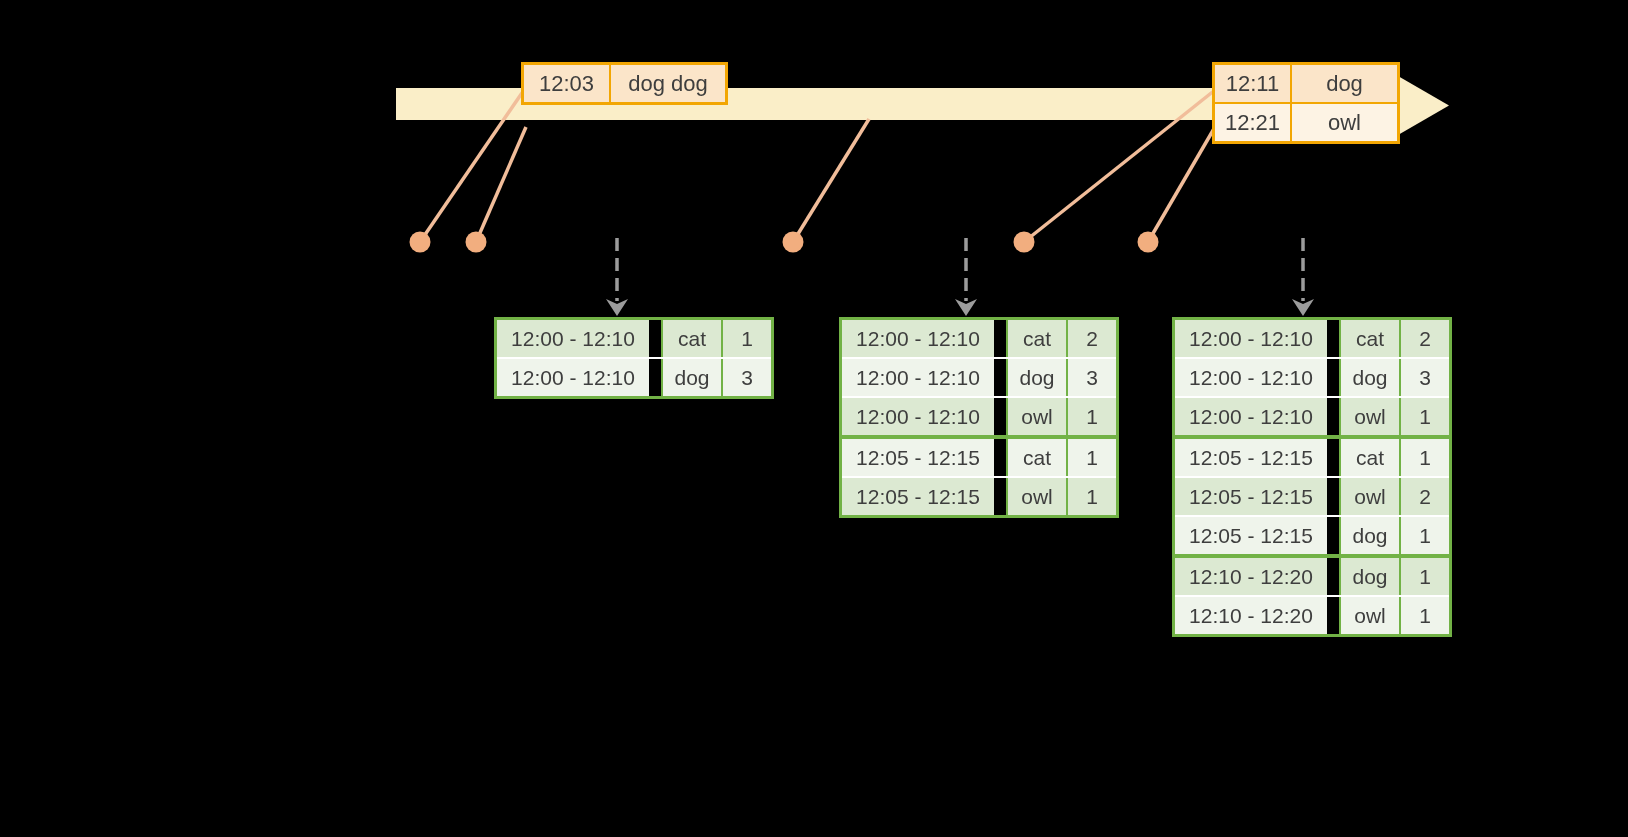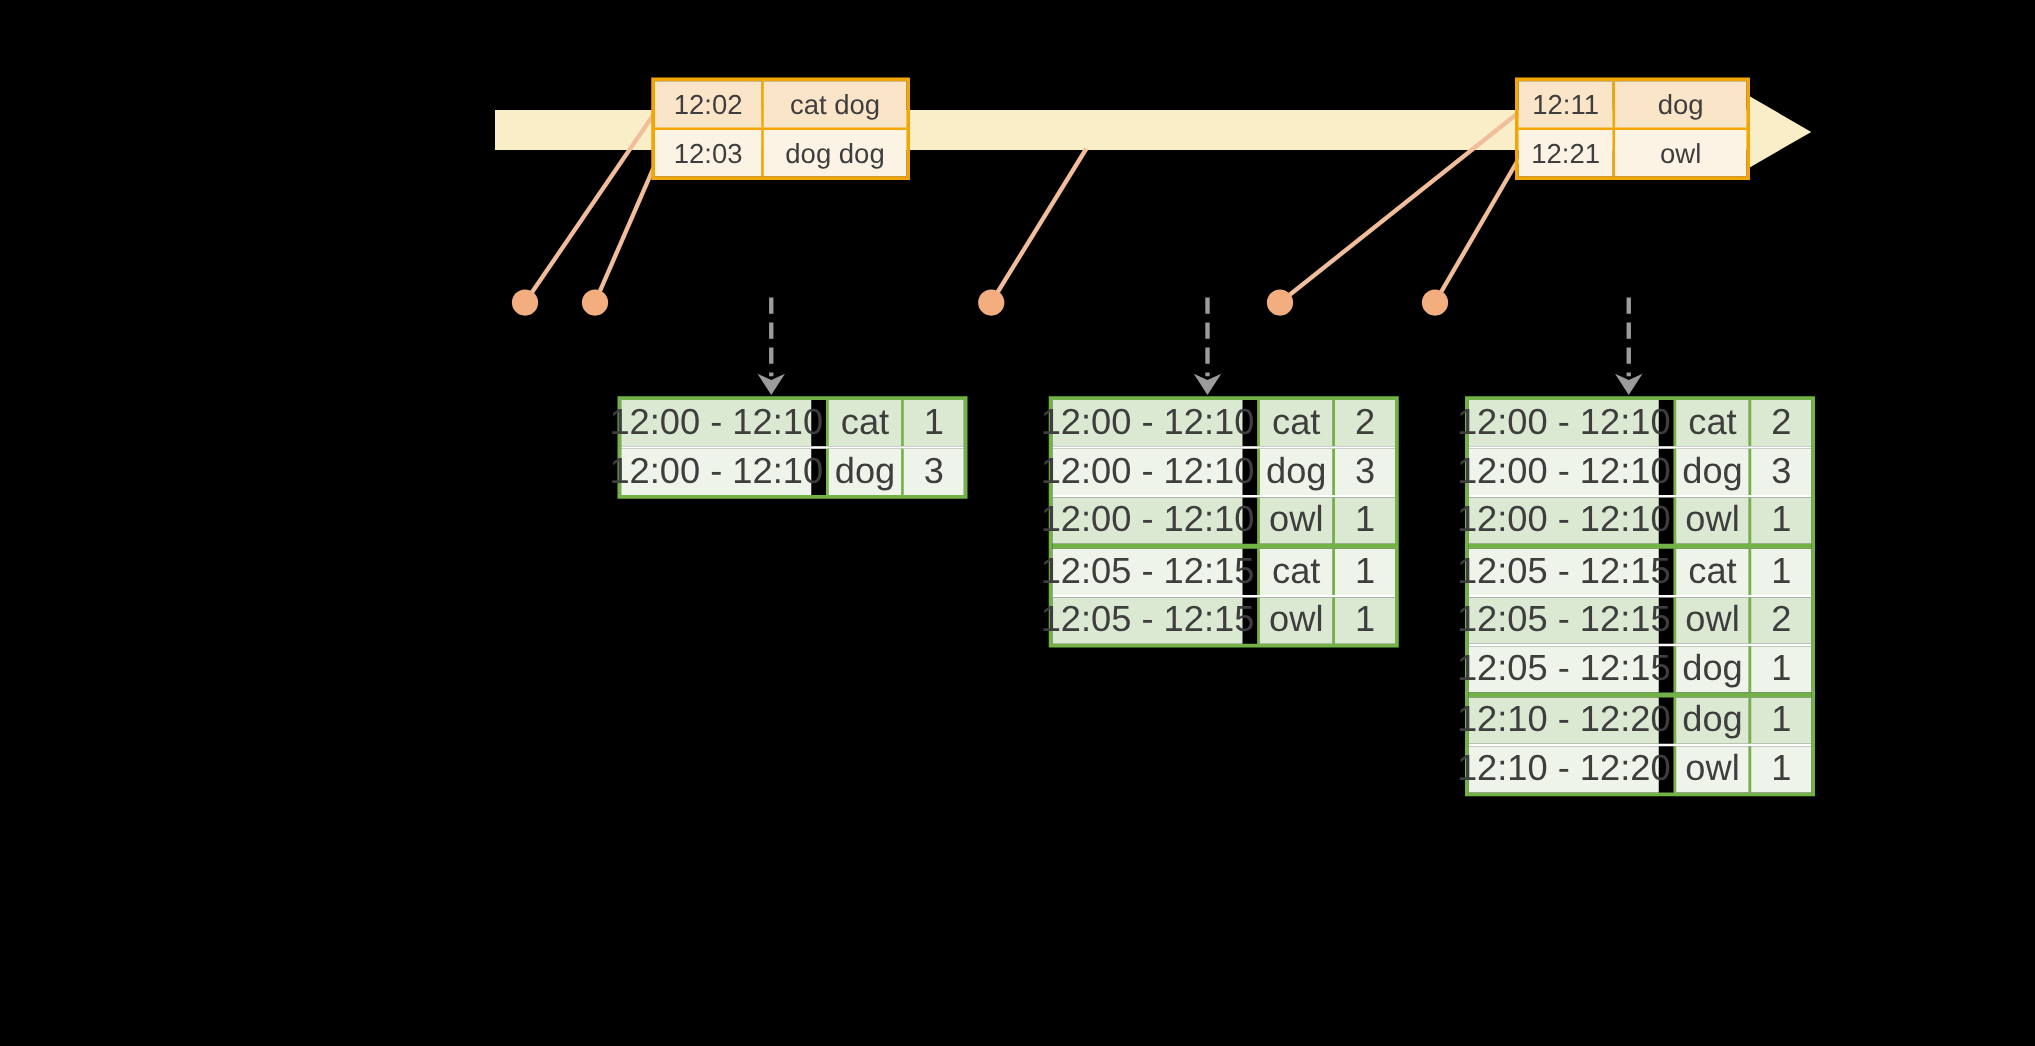--- a/index.html
+++ b/index.html
@@ -43,21 +43,21 @@
     border:3px solid var(--result-border);
     display:flex; flex-direction:column;
   }
   .gtable .row { display:flex; height:37px; }
   .gtable .row + .row { border-top:2px solid #ffffff; }
   .gtable .row.group-start { border-top:4px solid var(--result-border); }
   .gtable .row:nth-of-type(odd)  .cell { background: var(--result-row-odd-fill); }
   .gtable .row:nth-of-type(even) .cell { background: var(--result-row-even-fill); }
   .gtable .cell {
     display:flex; align-items:center; justify-content:center;
-    font-size:29px; color:var(--text-color); white-space:nowrap;
+    font-size:21px; color:var(--text-color); white-space:nowrap;
   }
   .gtable .cell + .cell { border-left:2px solid var(--result-border); }
   .gtable .c-window { width:152px; }
   .gtable .c-word   { width:58px;margin-left:12px; }
   .gtable .c-count  { width:48px; }
 </style>
 </head>
 <body>
 
 <div class="canvas">
@@ -82,24 +82,20 @@
     <line class="trigger" x1="617" y1="238" x2="617" y2="301"></line>
     <polygon class="trigger-head" points="606,299 617,316 628,299 617,304"></polygon>
     <line class="trigger" x1="966" y1="238" x2="966" y2="301"></line>
     <polygon class="trigger-head" points="955,299 966,316 977,299 966,304"></polygon>
     <line class="trigger" x1="1303" y1="238" x2="1303" y2="301"></line>
     <polygon class="trigger-head" points="1292,299 1303,316 1314,299 1303,304"></polygon>
   </svg>
 
   <div class="etable t-a" style="left:521px; top:62px;">
 
-      <div class="row">
-        <div class="cell c-time">12:02</div>
-        <div class="cell c-words">cat dog</div>
-      </div>
 
       <div class="row">
         <div class="cell c-time">12:03</div>
         <div class="cell c-words">dog dog</div>
       </div>
     </div>
 
 
   <div class="etable t-c" style="left:1212px; top:62px;">
 

